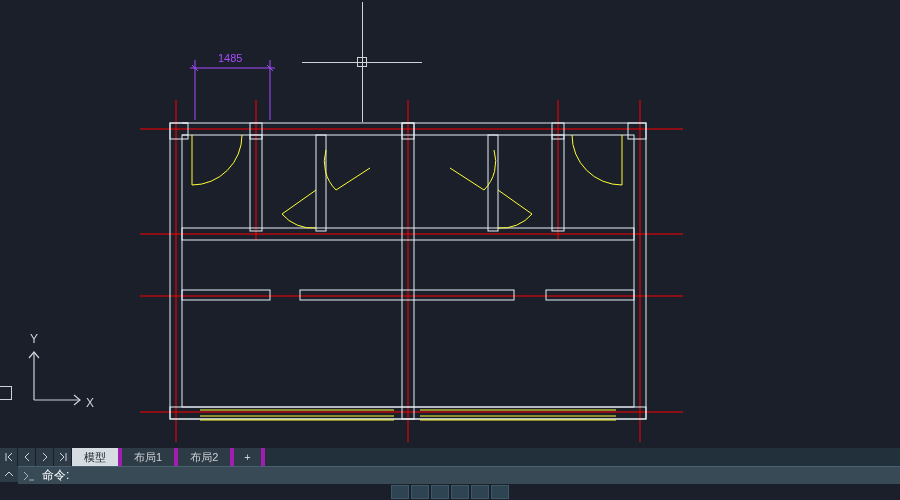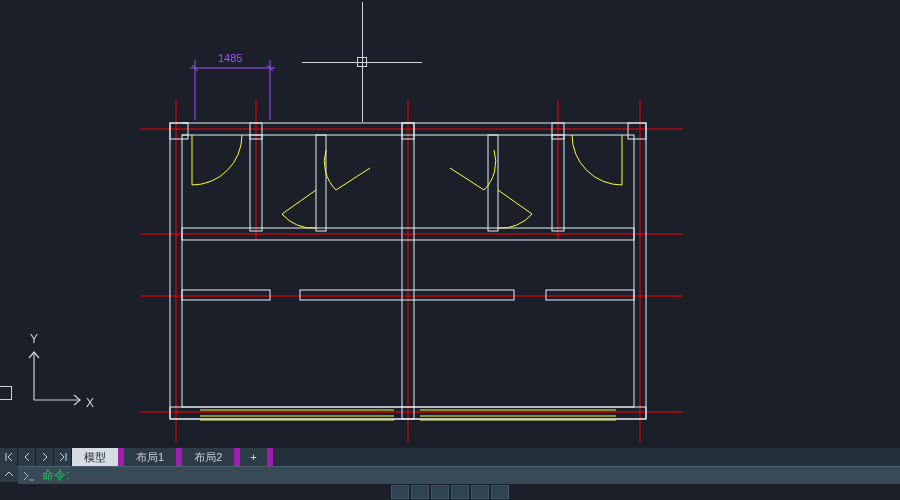--- a/index.html
+++ b/index.html
@@ -11,27 +11,27 @@
   .pickbox { position: absolute; width: 10px; height: 10px; border: 1px solid #cfd2d6; left: -5px; top: -5px; }
   .ucs { position: absolute; left: 20px; bottom: 30px; color: #cfd2d6; }
   .ucs svg { display: block; }
   .ucs .xl { position: absolute; left: 66px; top: 58px; font-size: 12px; color: #cfd2d6; }
   .ucs .yl { position: absolute; left: 10px; top: -6px; font-size: 12px; color: #cfd2d6; }
   .ucs .sq { position: absolute; left: -22px; top: 48px; width: 14px; height: 14px; border: 1px solid #cfd2d6; }
   .tabs { position: absolute; left: 0; top: 448px; width: 900px; height: 18px; background: #22303b; display: flex; align-items: stretch; font-size: 11px; color: #cfd2d6; }
   .tabs .nav { display: flex; }
   .tabs .nav div { width: 18px; height: 18px; background: #2c3b46; border-right: 1px solid #1a1f2a; display: flex; align-items: center; justify-content: center; cursor: pointer; }
   .tabs .nav svg { display: block; }
-  .tab { padding: 0 12px; height: 18px; line-height: 18px; background: #2c3b46; border-right: 6px solid #a21caf; cursor: pointer; }
+  .tab { padding: 0 12px; height: 18px; line-height: 18px; background: #2c3b46; border-right: 4px solid #a21caf; cursor: pointer; }
   .tab.active { background: #d6dde2; color: #1a1f2a; }
   .tab.plus { padding: 0 10px; }
   .minimize { position: absolute; left: 0; top: 466px; width: 18px; height: 16px; background: #2c3b46; display: flex; align-items: center; justify-content: center; cursor: pointer; }
   .cmdbar { position: absolute; left: 18px; top: 466px; width: 882px; height: 18px; background: #374a56; border-top: 1px solid #48606f; display: flex; align-items: center; }
   .cmd-icon { width: 22px; height: 18px; display: flex; align-items: center; justify-content: center; }
-  .cmd-text { color: #22c55e; font-size: 12px; padding-left: 2px; flex: 0 0 auto; }
+  .cmd-text { color: #ffffff; font-size: 12px; padding-left: 2px; flex: 0 0 auto; }
   .cmd-input { flex: 1; background: transparent; border: none; outline: none; color: #d6dde2; font-size: 12px; height: 18px; }
   .statusbar { position: absolute; left: 0; top: 484px; width: 900px; height: 16px; background: #1a1f2a; display: flex; align-items: center; justify-content: center; gap: 2px; }
   .status-btn { width: 18px; height: 14px; background: #2f4452; border: 1px solid #3d5866; }
   .drawing { position: absolute; left: 0; top: 0; }
   .dim-text { position: absolute; font-size: 11px; color: #a64dff; }
 </style>
 </head>
 <body>
 
 <div class="canvas-area">

